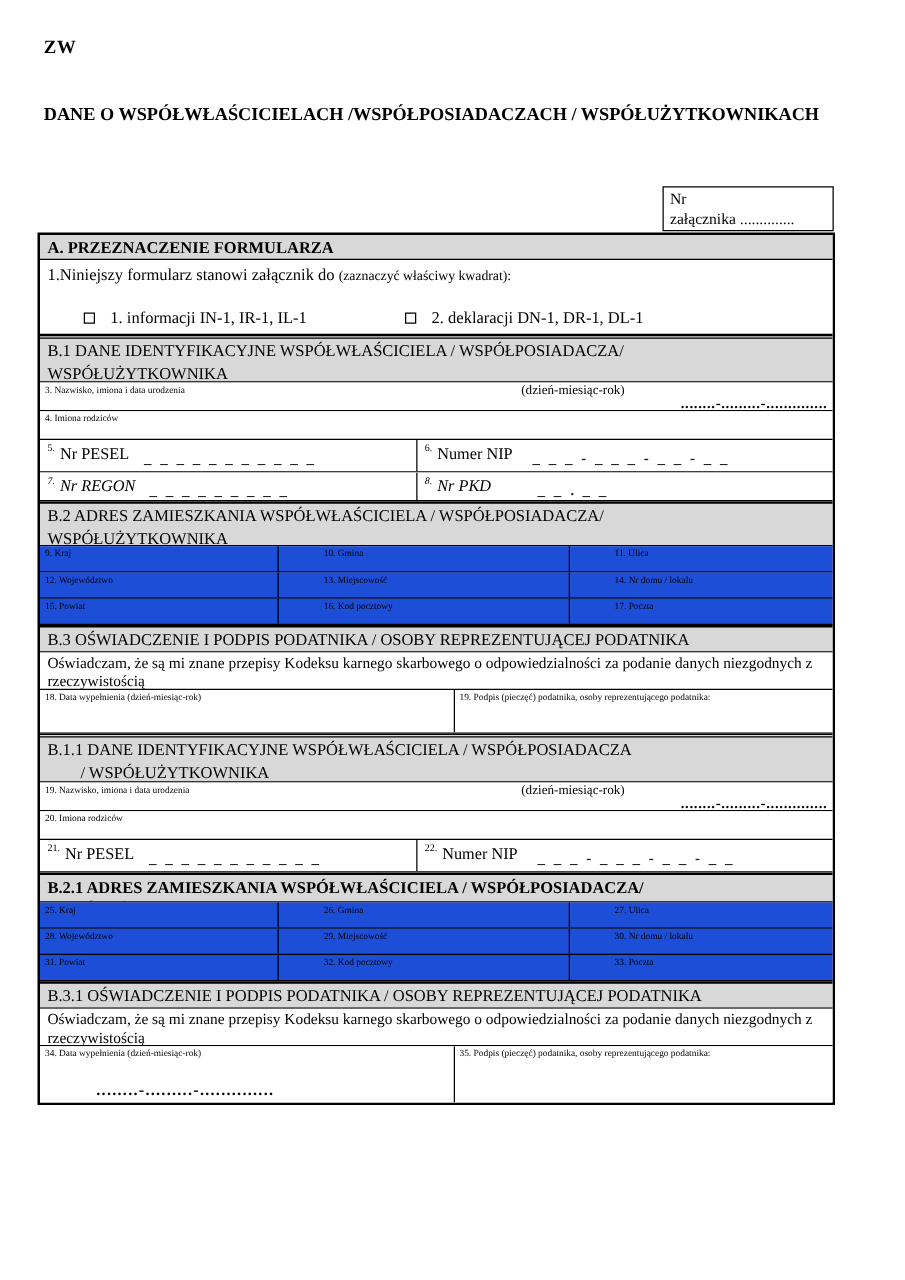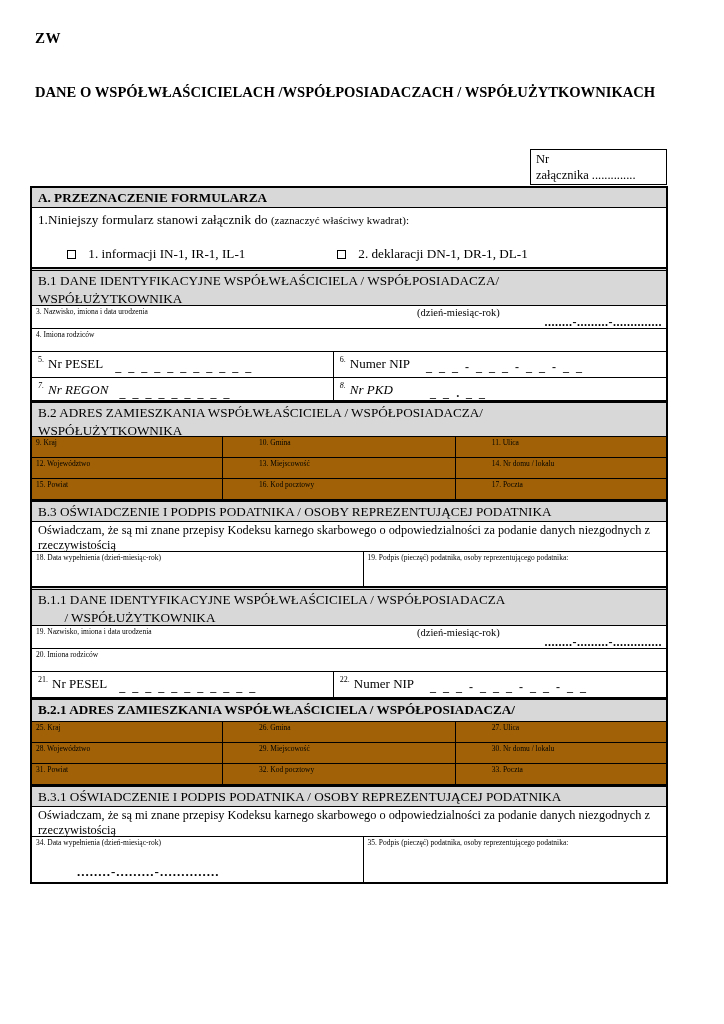--- a/index.html
+++ b/index.html
@@ -34,21 +34,21 @@
   .date-dots { position:absolute; right:4px; top:9px; font-size:12px; font-weight:bold; letter-spacing:0.5px; }
   .split2 { display:flex;justify-content:space-between; }
   .split2 > .cell-l { width:47.6%; border-right:1px solid #000; position:relative; }
   .split2 > .cell-r { width:52.4%; position:relative; }
   .split2.sig > .cell-l { width:52.3%; }
   .split2.sig > .cell-r { width:47.7%; }
   .idrow { padding:2px 0 0 6px; white-space:nowrap; }
   .fnum { font-size:8px; vertical-align:6px; }
   .fmain { font-size:13px; }
   .blanks { font-size:12px; font-weight:bold; letter-spacing:2px; position:relative; top:3px; color:#1a1a1a; }
-  .grid3 { display:flex; border-bottom:1px solid #000; background:#a16207;gap:32px; }
+  .grid3 { display:flex; border-bottom:1px solid #000; background:#1d4ed8;gap:32px; }
   .grid3 > div { position:relative; height:20px; }
   .grid3 > .c1 { width:33.5%; border-right:1px solid #000; }
   .grid3 > .c2 { width:35.2%; border-right:1px solid #000; }
   .grid3 > .c3 { width:31.3%; }
   .statement { font-size:12.3px; line-height:1.18; padding:1px 6px; border-bottom:1px solid #000; background:#fff; overflow:hidden; }
   .acontent { position:relative; background:#fff; border-bottom:1px solid #000; }
   .a-line1 { position:absolute; left:6px; top:4px; font-size:13.2px; white-space:nowrap; }
   .a-note { font-size:11px; }
   .cb-opt { position:absolute; top:38px; font-size:13.2px; white-space:nowrap; }
   .cb {
@@ -76,21 +76,21 @@
 
   <div class="sec-header bold">A. PRZEZNACZENIE FORMULARZA</div>
   <div class="acontent" style="height:60px;">
     <div class="a-line1">
       <span>1.Niniejszy formularz stanowi załącznik do </span><span class="a-note">(zaznaczyć właściwy kwadrat):</span>
     </div>
     <div class="cb-opt" style="left:35px;">
       <span class="cb"></span>
       <span>1. informacji IN-1, IR-1, IL-1</span>
     </div>
-    <div class="cb-opt" style="left:305px;">
+    <div class="cb-opt" style="left:292px;">
       <span class="cb"></span>
       <span>2. deklaracji DN-1, DR-1, DL-1</span>
     </div>
   </div>
 
   <div class="sec-header btd" style="height:38px;">B.1 DANE IDENTYFIKACYJNE WSPÓŁWŁAŚCICIELA / WSPÓŁPOSIADACZA/
 WSPÓŁUŻYTKOWNIKA</div>
   <div class="frow" style="height:23px;">
     <span class="flabel">3. Nazwisko, imiona i data urodzenia</span>
     <span class="date-hint">(dzień-miesiąc-rok)</span>

